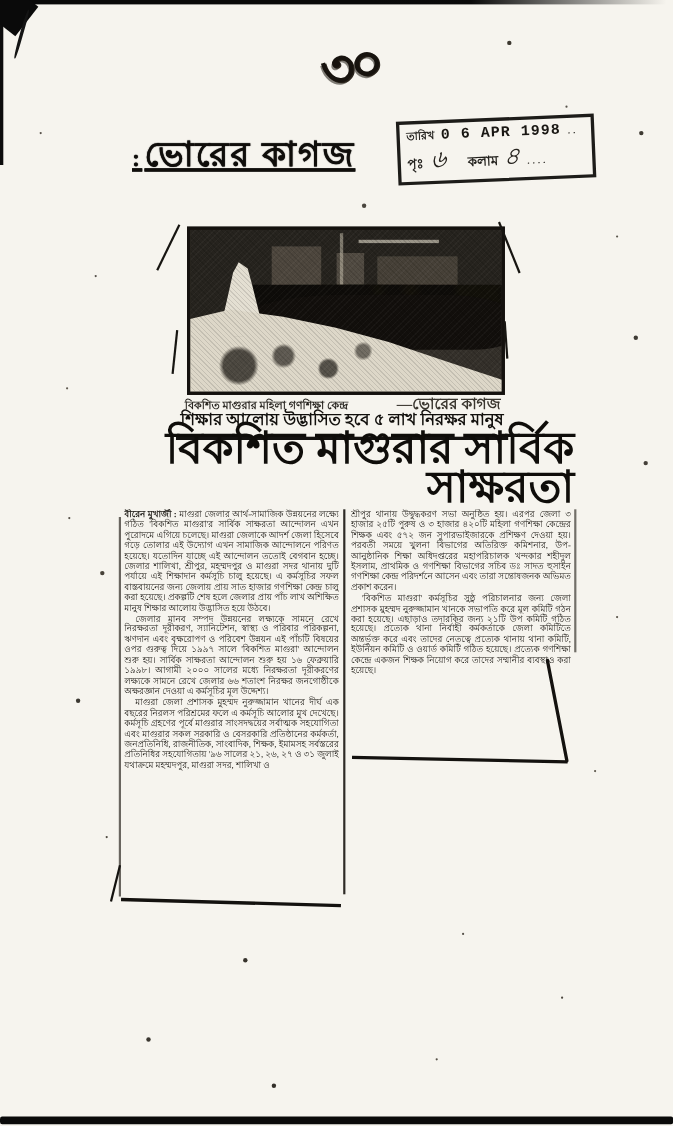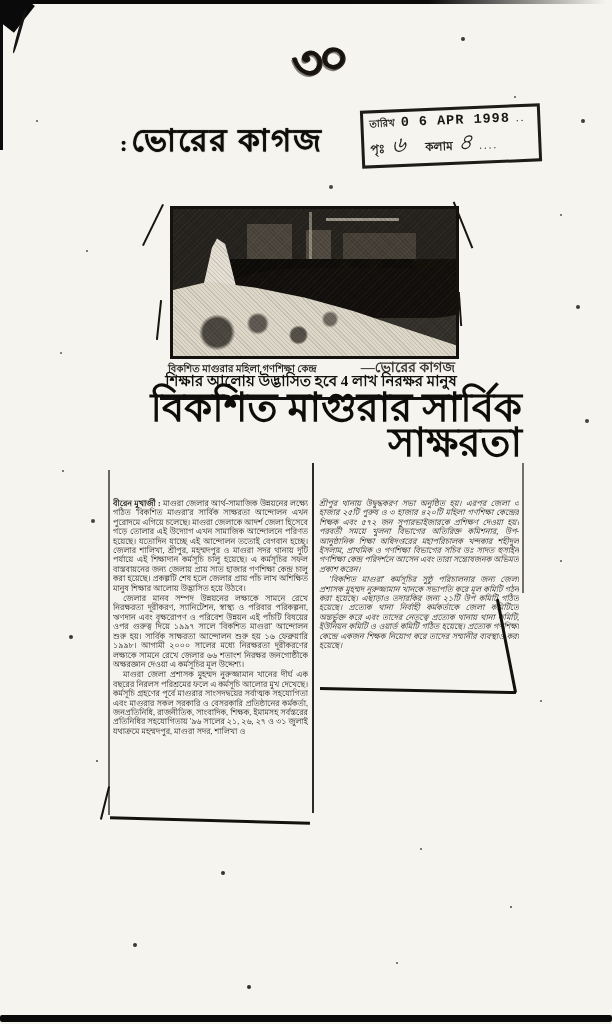--- a/index.html
+++ b/index.html
@@ -31,21 +31,21 @@
       300px 308px 0 0 #5d574d, 582px 120px 0 1px #3e3a33;
   }
 
   
   .folio{left:292px;top:22px;width:80px;font-size:47px;font-weight:900;color:#17130e;
     transform:rotate(-11deg);letter-spacing:-4px;
     text-shadow:1px 1px 0 #2a241c, -1px 2px 0 rgba(30,25,18,.55);}
 
   
   .masthead{left:120px;top:116px;font-size:31px;font-weight:bold;letter-spacing:2px;color:#100e0b;
-    text-shadow:0 0 1px #000;}
+    text-shadow:0 0 1px #000;text-decoration:underline;}
   .masthead .prefix{font-size:22px;margin-right:2px;}
 
   
   .stamp{left:361px;top:107px;width:180px;height:58px;border:3px solid #1d1c19;
     transform:rotate(-2.4deg);background:rgba(246,244,238,.6);padding:3px 6px;box-sizing:border-box;}
   .stamp-row{display:flex;align-items:baseline;gap:6px;white-space:nowrap;}
   .stamp-label{font-size:10px;font-weight:bold;color:#23211d;}
   .stamp-date{font-family:"Liberation Mono","DejaVu Sans Mono",monospace;font-size:13.5px;font-weight:bold;letter-spacing:1px;color:#191713;}
   .stamp-hand{font-size:22px;font-style:italic;color:#26231e;transform:skewX(-8deg);display:inline-block;line-height:14px;}
   .stamp-dots{font-size:11px;letter-spacing:2px;color:#2c2a25;}
@@ -101,24 +101,24 @@
   .caption-left{font-size:10px;font-weight:bold;color:#2a2722;}
   .caption-right{font-size:14px;font-weight:bold;color:#3a362f;}
   .subhead{left:160px;top:369px;width:302px;text-align:center;font-size:15px;font-weight:bold;color:#12100d;
     border-bottom:3px solid #141210;padding-bottom:3px;}
   .headline{left:108px;top:390px;width:414px;text-align:right;font-size:40px;line-height:35px;font-weight:bold;color:#0f0d0a;
     letter-spacing:0px;}
 
   
   .col{position:absolute;top:463px;font-size:8px;line-height:9.4px;text-align:justify;color:#23201b;overflow:hidden;}
   .col p{margin:0 0 1px 0;text-indent:10px;}
-  .col p.first{text-indent:0;margin-top:36px;}
+  .col p.first{text-indent:0;}
   .byline{font-weight:bold;}
   .col-left{left:113px;width:195px;height:356px;}
-  .col-right{left:319px;width:200px;height:228px;font-style:italic;}
+  .col-right{left:319px;width:200px;height:228px;}
   .col-divider{left:312px;top:463px;width:1.5px;height:350px;background:#2e2b26;}
   .col-left-rule{left:108px;top:470px;width:1.5px;height:345px;background:#3a362f;opacity:.75;}
   .col-right-rule{left:522px;top:463px;width:1.5px;height:130px;background:#3a362f;opacity:.7;}
   .endrule-right{left:320px;top:689px;width:196px;height:2.5px;background:#14120f;transform:rotate(1.2deg);}
   .cut-diag{left:505px;top:598px;width:3px;height:96px;background:#14120f;transform:rotate(-11deg);border-radius:2px;}
   .endrule-left{left:110px;top:819px;width:200px;height:2.5px;background:#14120f;transform:rotate(1.6deg);}
   .hook-left{left:104px;top:786px;width:2px;height:34px;background:#14120f;transform:rotate(14deg);}
 </style>
 </head>
 <body>
@@ -171,21 +171,21 @@
   <div class="mark mk-tl"></div>
   <div class="mark mk-tr"></div>
   <div class="mark mk-l"></div>
   <div class="mark mk-r"></div>
 
   <div class="abs caption-row">
     <span class="caption-left">বিকশিত মাগুরার মহিলা গণশিক্ষা কেন্দ্র</span>
     <span class="caption-right">—ভোরের কাগজ</span>
   </div>
 
-  <div class="abs subhead">শিক্ষার আলোয় উদ্ভাসিত হবে 4 লাখ নিরক্ষর মানুষ</div>
+  <div class="abs subhead">শিক্ষার আলোয় উদ্ভাসিত হবে ৫ লাখ নিরক্ষর মানুষ</div>
 
   <div class="abs headline">
     <div>বিকশিত মাগুরার সার্বিক সাক্ষরতা</div>
   </div>
 
   <div class="col col-left">
     <p class="first"><span class="byline">বীরেন মুখার্জী :</span> <span>মাগুরা জেলার আর্থ-সামাজিক উন্নয়নের লক্ষ্যে গঠিত 'বিকশিত মাগুরা'র সার্বিক সাক্ষরতা আন্দোলন এখন পুরোদমে এগিয়ে চলেছে। মাগুরা জেলাকে আদর্শ জেলা হিসেবে গড়ে তোলার এই উদ্যোগ এখন সামাজিক আন্দোলনে পরিণত হয়েছে। যতোদিন যাচ্ছে এই আন্দোলন ততোই বেগবান হচ্ছে। জেলার শালিখা, শ্রীপুর, মহম্মদপুর ও মাগুরা সদর থানায় দুটি পর্যায়ে এই শিক্ষাদান কর্মসূচি চালু হয়েছে। এ কর্মসূচির সফল বাস্তবায়নের জন্য জেলায় প্রায় সাত হাজার গণশিক্ষা কেন্দ্র চালু করা হয়েছে। প্রকল্পটি শেষ হলে জেলার প্রায় পাঁচ লাখ অশিক্ষিত মানুষ শিক্ষার আলোয় উদ্ভাসিত হয়ে উঠবে।</span></p>
     <p>জেলার মানব সম্পদ উন্নয়নের লক্ষ্যকে সামনে রেখে নিরক্ষরতা দূরীকরণ, স্যানিটেশন, স্বাস্থ্য ও পরিবার পরিকল্পনা, ঋণদান এবং বৃক্ষরোপণ ও পরিবেশ উন্নয়ন এই পাঁচটি বিষয়ের ওপর গুরুত্ব দিয়ে ১৯৯৭ সালে 'বিকশিত মাগুরা' আন্দোলন শুরু হয়। সার্বিক সাক্ষরতা আন্দোলন শুরু হয় ১৬ ফেব্রুয়ারি ১৯৯৮। আগামী ২০০০ সালের মধ্যে নিরক্ষরতা দূরীকরণের লক্ষ্যকে সামনে রেখে জেলার ৬৬ শতাংশ নিরক্ষর জনগোষ্ঠীকে অক্ষরজ্ঞান দেওয়া এ কর্মসূচির মূল উদ্দেশ্য।</p>
     <p>মাগুরা জেলা প্রশাসক মুহম্মদ নুরুজ্জামান খানের দীর্ঘ এক বছরের নিরলস পরিশ্রমের ফলে এ কর্মসূচি আলোর মুখ দেখেছে। কর্মসূচি গ্রহণের পূর্বে মাগুরার সাংসদদ্বয়ের সর্বাত্মক সহযোগিতা এবং মাগুরার সকল সরকারি ও বেসরকারি প্রতিষ্ঠানের কর্মকর্তা, জনপ্রতিনিধি, রাজনীতিক, সাংবাদিক, শিক্ষক, ইমামসহ সর্বস্তরের প্রতিনিধির সহযোগিতায় '৯৬ সালের ২১, ২৬, ২৭ ও ৩১ জুলাই যথাক্রমে মহম্মদপুর, মাগুরা সদর, শালিখা ও</p>
   </div>

